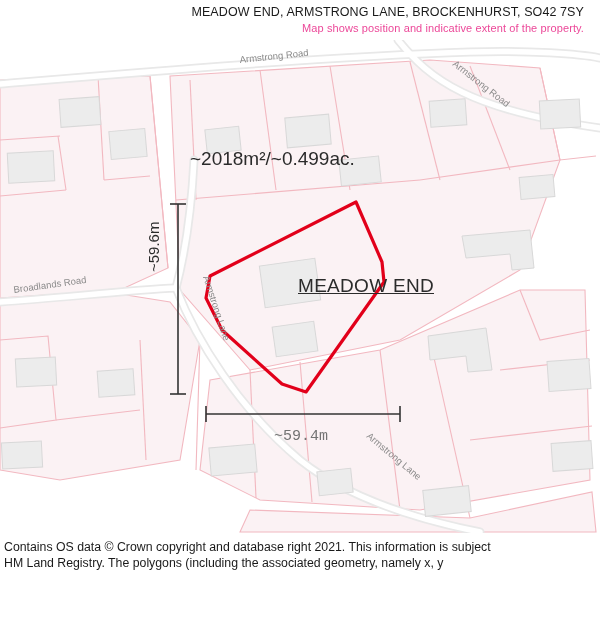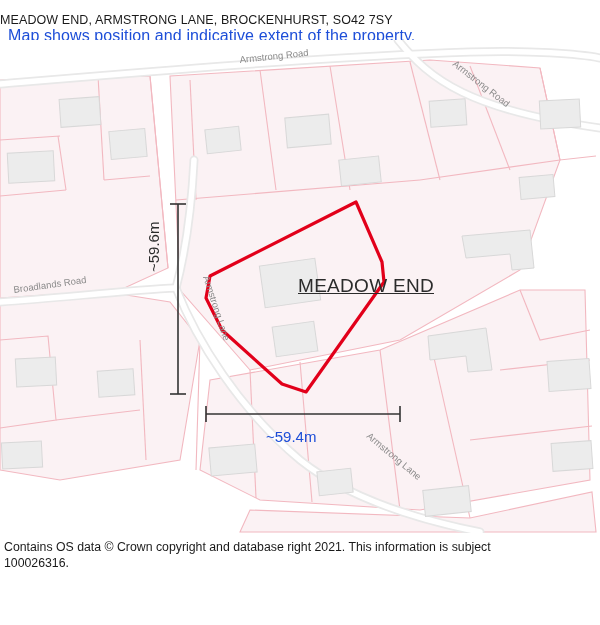--- a/index.html
+++ b/index.html
@@ -10,33 +10,33 @@
     width: 600px;
     height: 625px;
     background: #ffffff;
     font-family: "Liberation Sans", sans-serif;
     color: #222222;
     overflow: hidden;
     position: relative;
   }
   .header {
     width: 584px;
-    padding-top: 12px;
-    text-align: left;
+    padding-top: 4px;
+    text-align: right;
   }
   .header .title {
     font-size: 12.5px;
     line-height: 16px;
     color: #1a1a1a;
     letter-spacing: 0.1px;
   }
   .header .subtitle {
-    font-size: 16px;
+    font-size: 11px;
     line-height: 16px;
-    color: #1d4ed8;
+    color: #ec4899;
     letter-spacing: 0.1px;
     margin-left: 8px;
   }
   .map-wrap {
     position: absolute;
     left: 0;
     top: 40px;
     width: 600px;
     height: 493px;
     background: #ffffff;
@@ -67,24 +67,25 @@
   }
   .vert-dim {
     left: 145px;
     top: 232px;
     font-size: 15px;
     color: #2b2b2b;
     transform: rotate(-90deg);
     transform-origin: left top;
   }
   .horiz-dim {
-    left: 266px;
+    left: 274px;
     top: 388px;
     font-size: 15px;
-    color: #1d4ed8;
+    color: #737373;
+    font-family: Liberation Mono, monospace;
   }
   .road-label {
     font-size: 9.5px;
     fill: #8a8a8a;
     font-family: "Liberation Sans", sans-serif;
   }
   .footer {
     position: absolute;
     left: 0;
     top: 533px;
@@ -198,21 +199,22 @@
       <line x1="400" y1="366" x2="400" y2="382"></line>
     </g>
 
     <text class="road-label" x="240" y="23" transform="rotate(-6 240 23)">Armstrong Road</text>
     <text class="road-label" x="452" y="25" transform="rotate(38 452 25)">Armstrong Road</text>
     <text class="road-label" x="14" y="253" transform="rotate(-8 14 253)">Broadlands Road</text>
     <text class="road-label" x="203" y="237" transform="rotate(72 203 237)">Armstrong Lane</text>
     <text class="road-label" x="366" y="397" transform="rotate(40 366 397)">Armstrong Lane</text>
   </svg>
 
+  <div class="overlay-text area-label">~2018m²/~0.499ac.</div>
   <div class="overlay-text meadow-label">MEADOW END</div>
   <div class="overlay-text vert-dim">~59.6m</div>
   <div class="overlay-text horiz-dim">~59.4m</div>
 </div>
 
 <div class="footer">
   <p>Contains OS data © Crown copyright and database right 2021. This information is subject</p>
-  <p>100026316.</p>
+  <p>HM Land Registry. The polygons (including the associated geometry, namely x, y</p>
 </div>
 
 </body></html>

